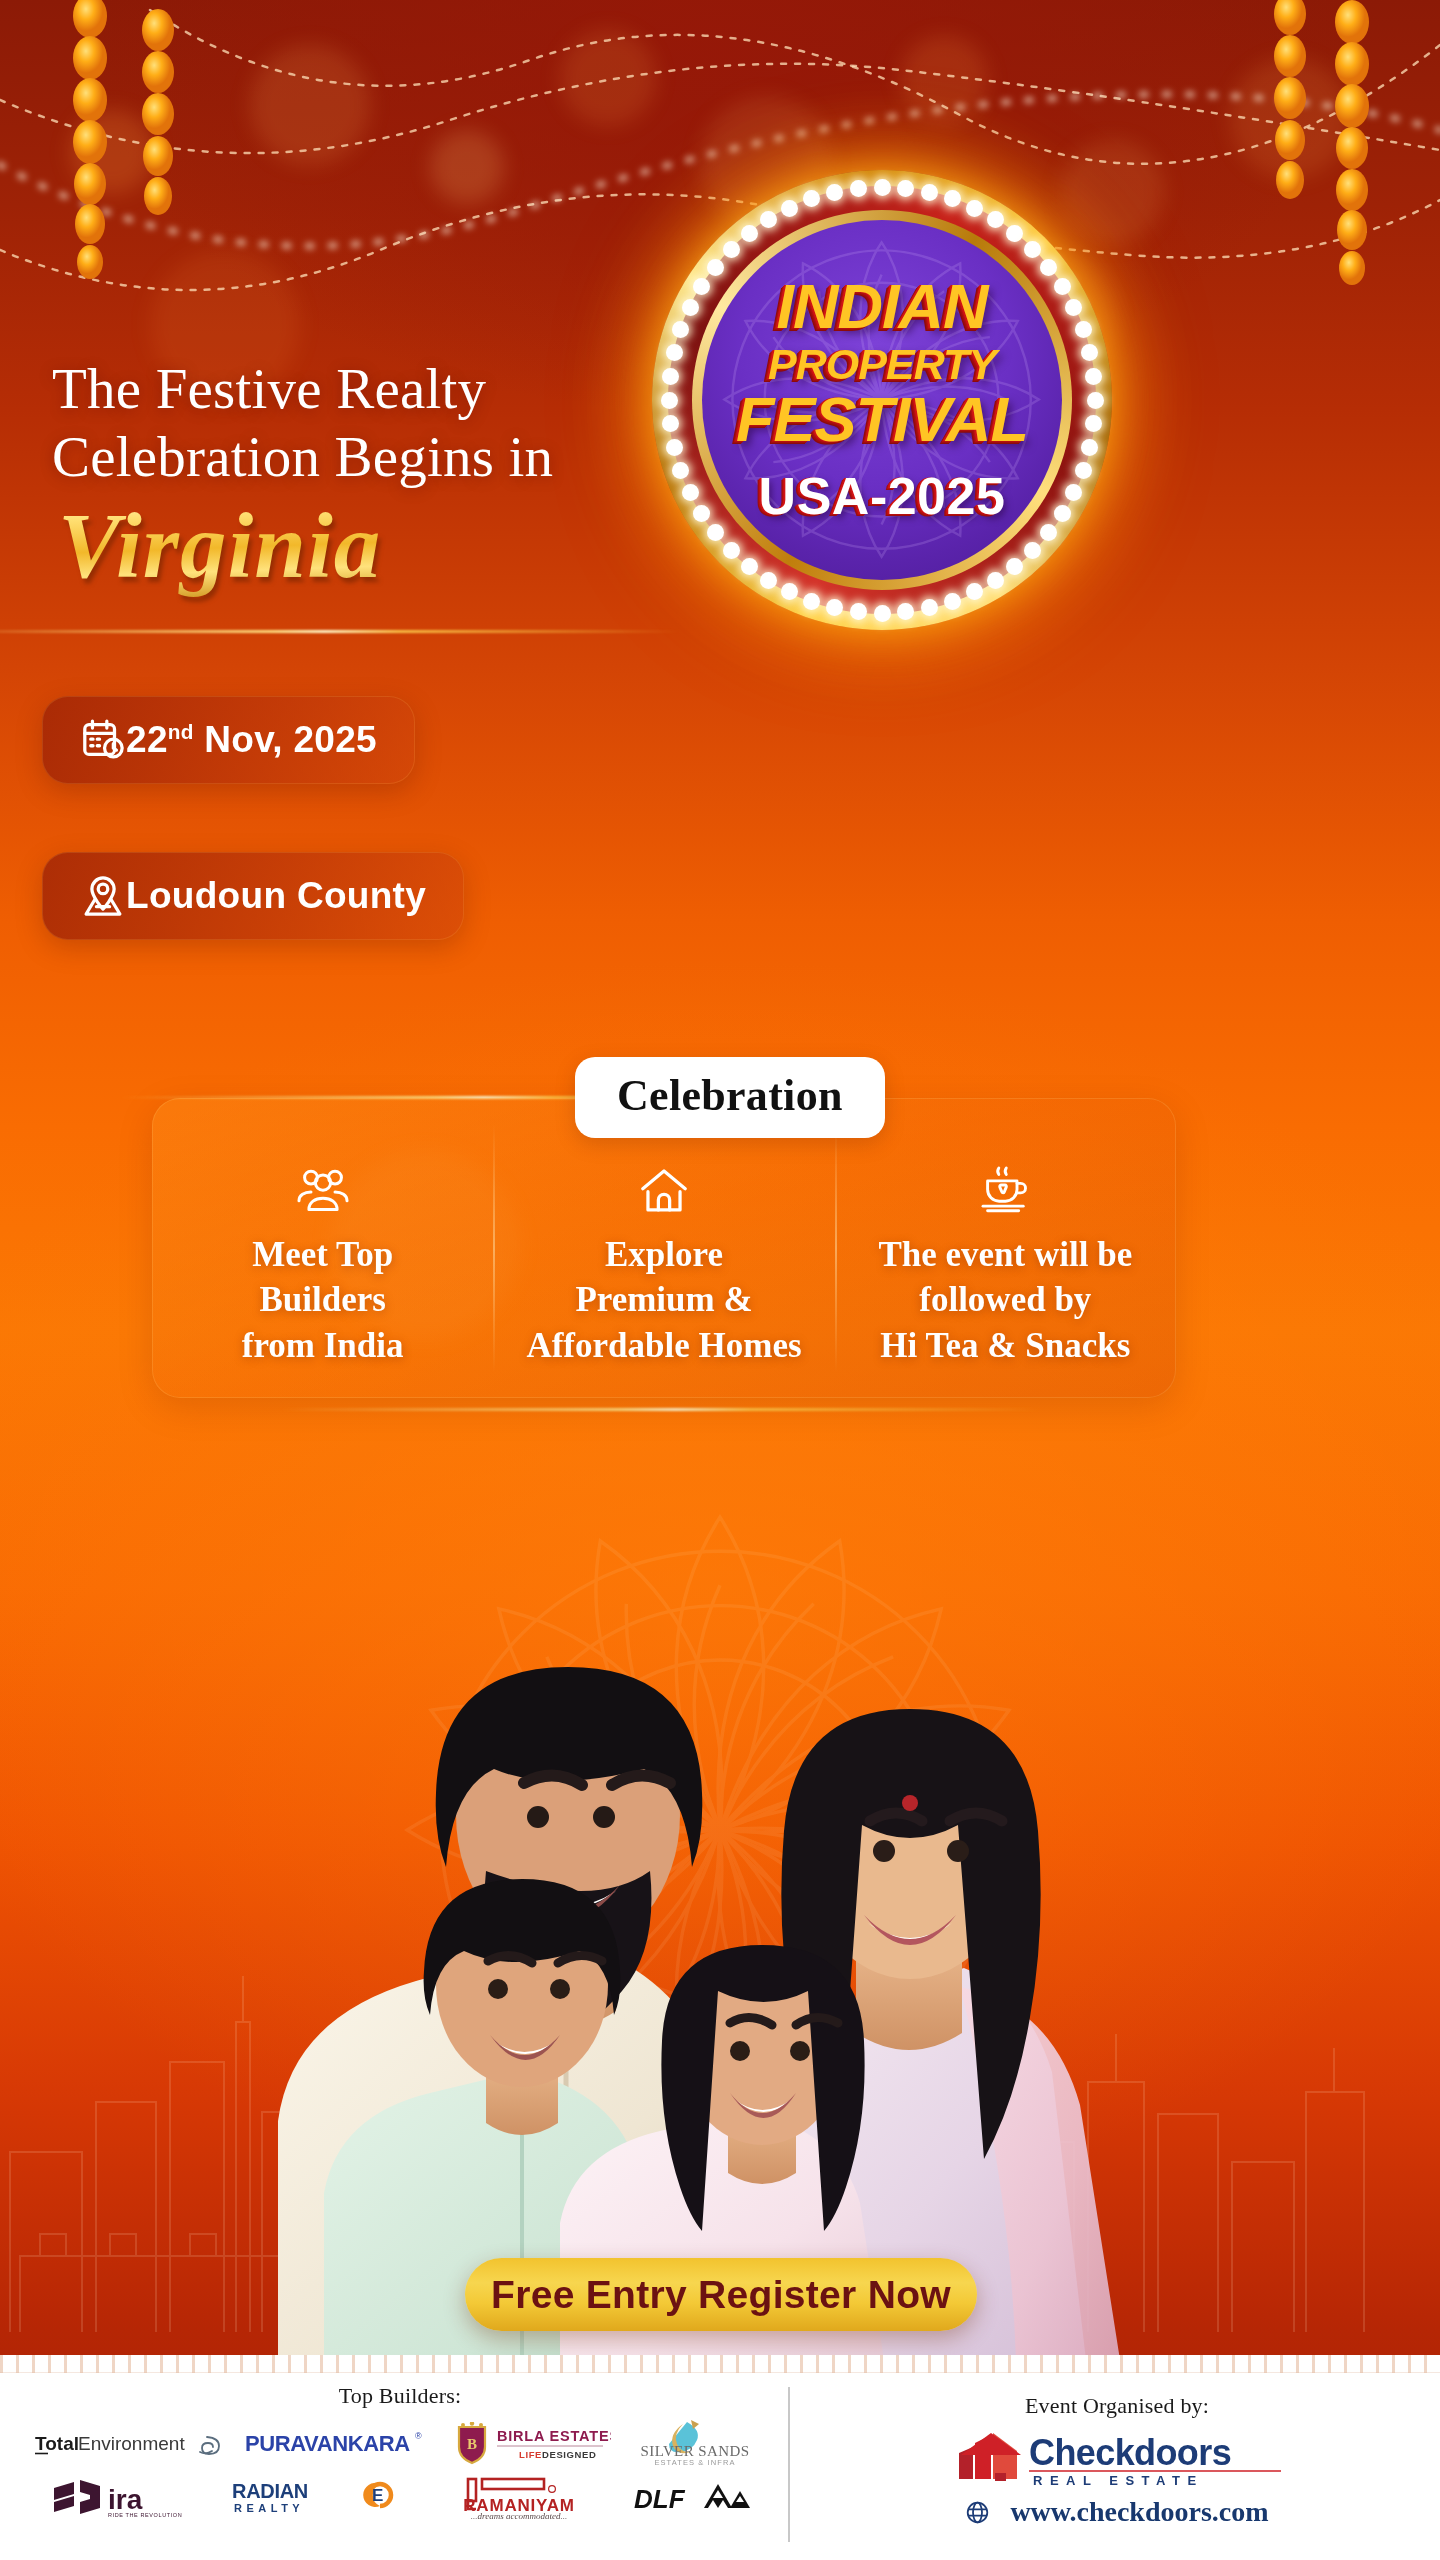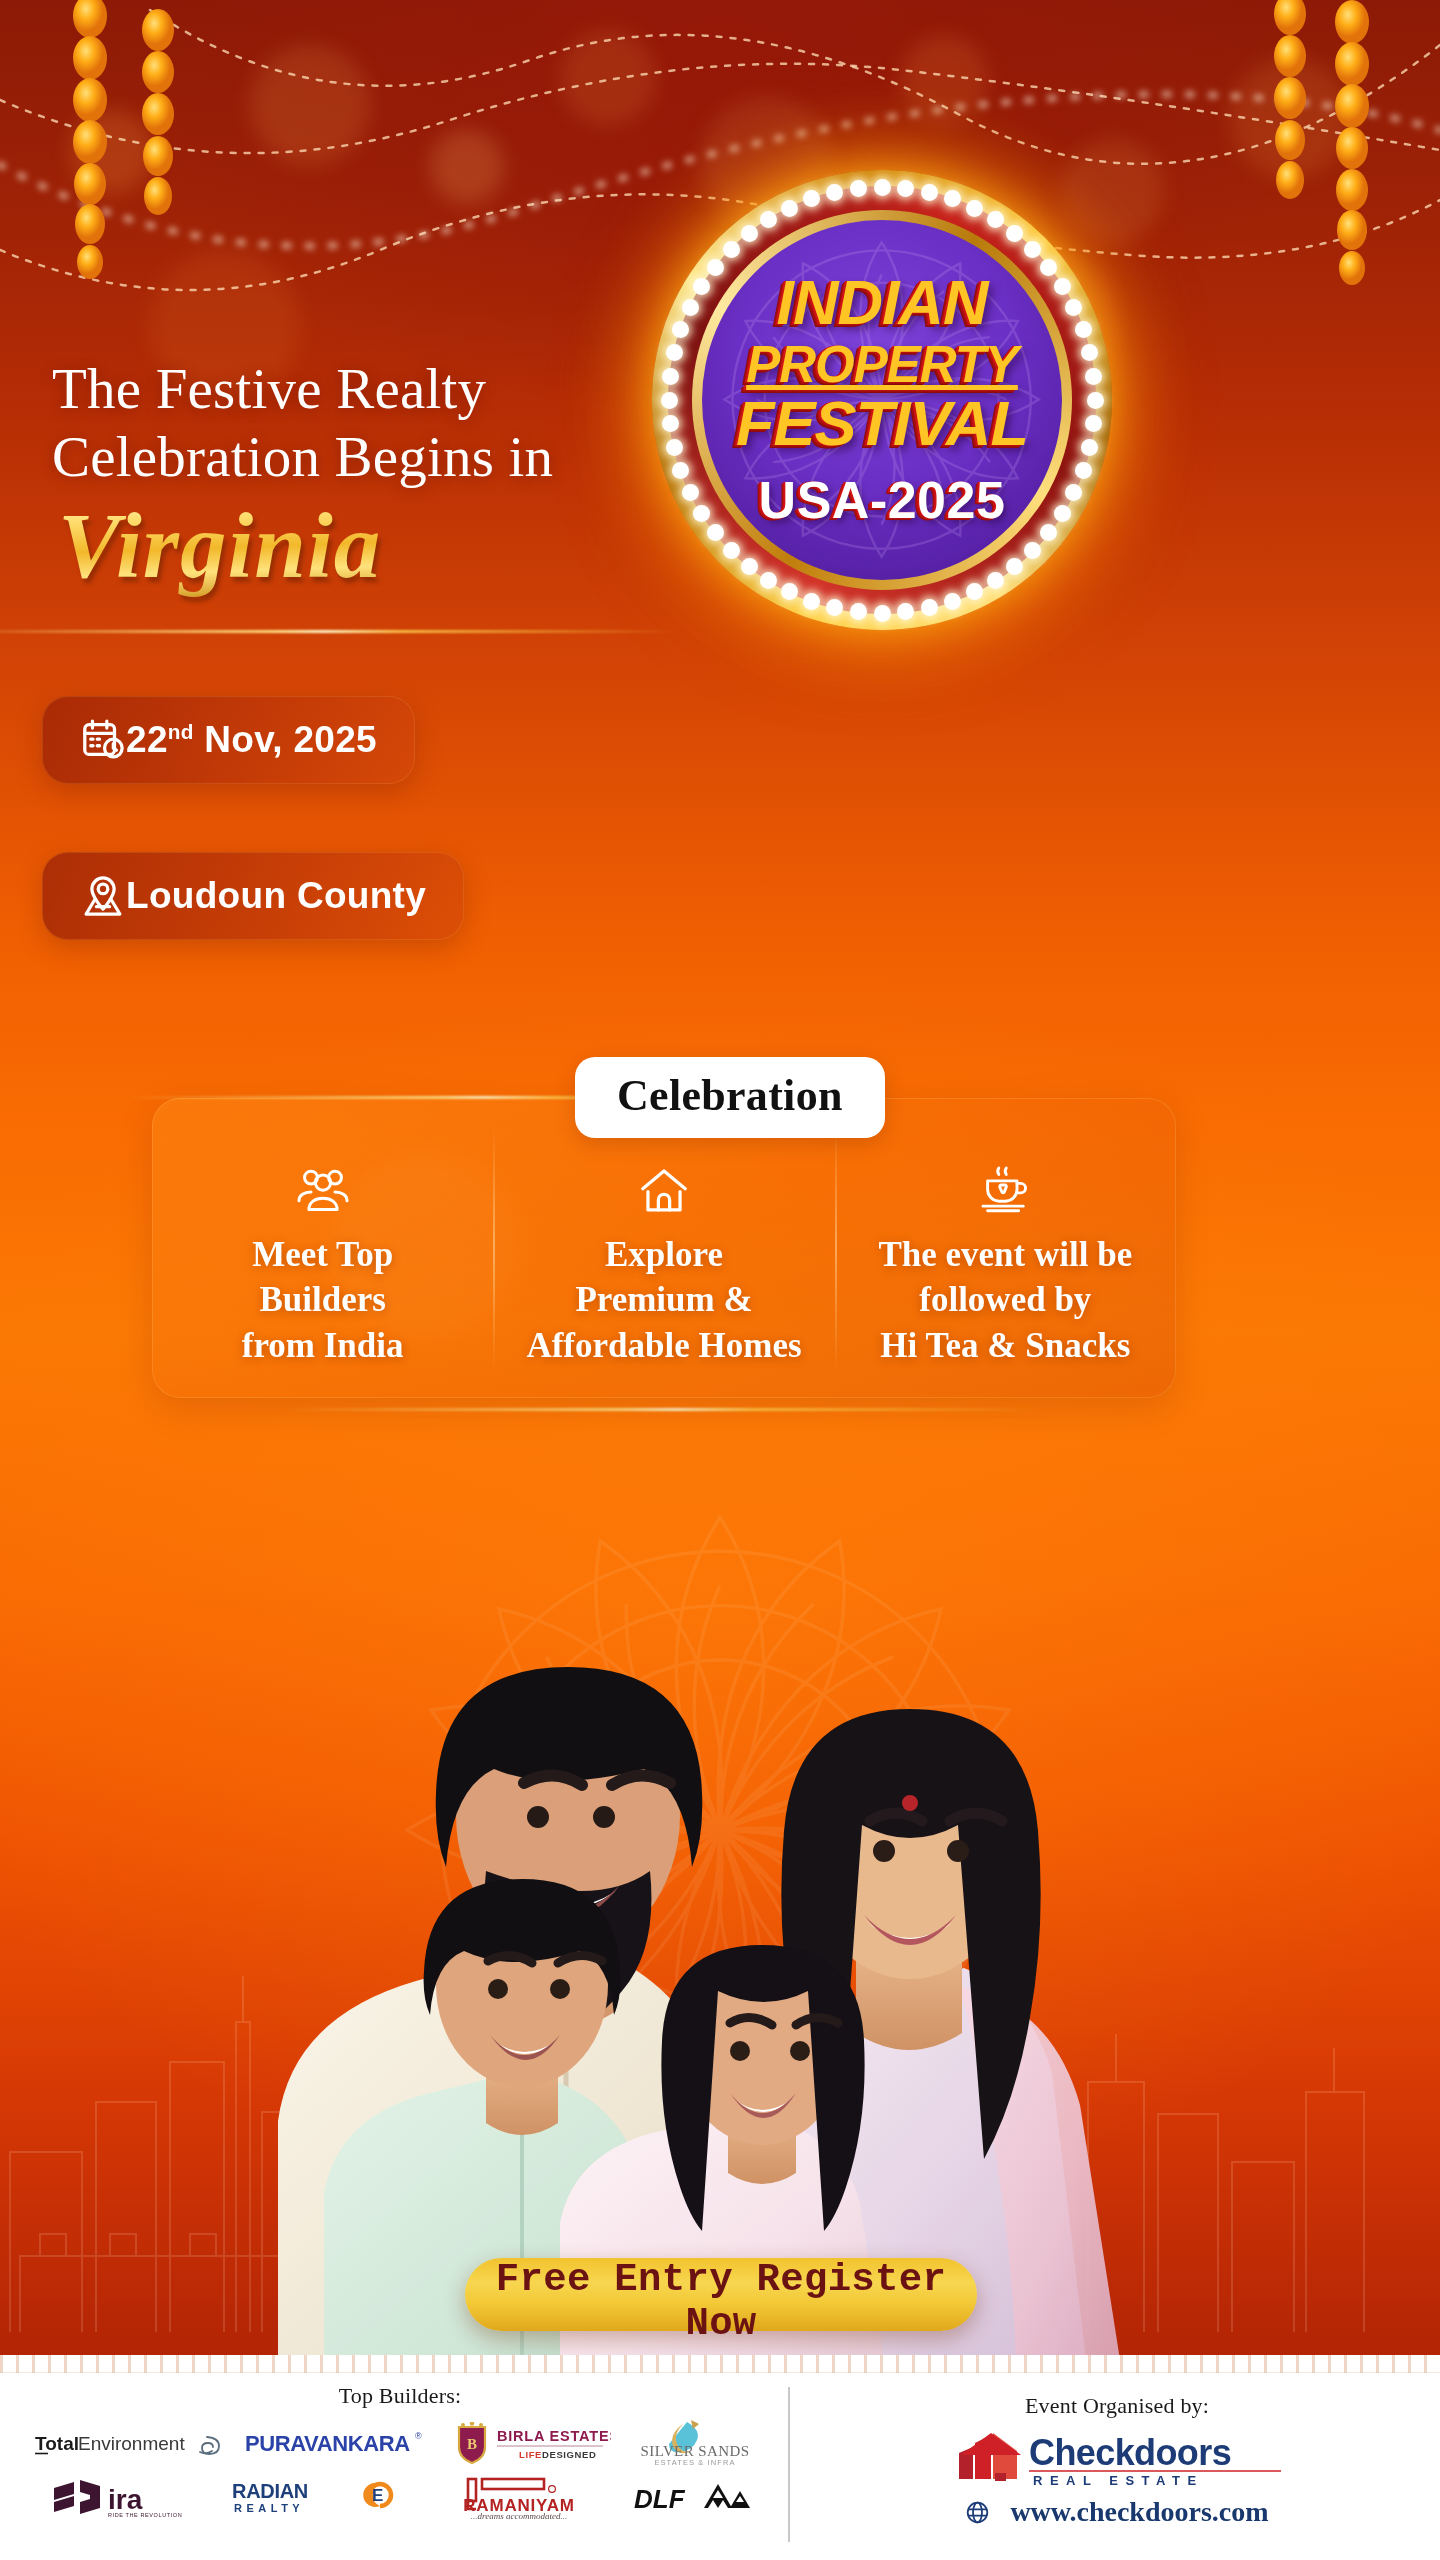--- a/index.html
+++ b/index.html
@@ -105,21 +105,21 @@
   .bt { position:relative; z-index:2; text-align:center; width:100%; }
   .bt-gold {
     font-family:"Liberation Sans", sans-serif;
     font-weight:700; font-style:italic; letter-spacing:-1px;
     color:#ffc524;
     text-shadow:
       -2px 0 0 #d11313, -3px 1px 0 #b50f0f, -4px 2px 0 #a00d0d,
       -5px 3px 0 #8d0b0b, 3px 5px 8px rgba(40,0,60,.6);
   }
   #bt-indian   { font-size:63px; line-height:.97; }
-  #bt-property { font-size:51px; line-height:1.0; margin-top:6px;text-decoration:underline; }
+  #bt-property { font-size:43px; line-height:1.0; margin-top:6px; }
   #bt-festival { font-size:63px; line-height:1.0; margin-top:2px; }
   #bt-usa {
     font-family:"Liberation Sans", sans-serif;
     font-weight:700; font-size:52px; line-height:1.05; margin-top:18px;
     color:#fff; letter-spacing:.5px;
     text-shadow:
       -2px 0 0 #d11313, -3px 1px 0 #b50f0f, -4px 2px 0 #9c0d0d,
       2px 4px 7px rgba(40,0,60,.55);
   }
 
@@ -156,21 +156,21 @@
 
   
   #family { position:absolute; left:168px; bottom:200px; width:1130px; height:1085px; }
   #family svg { width:100%; height:100%; display:block; }
 
   
   #cta {
     position:absolute; left:465px; top:2258px; width:512px; height:73px;
     border-radius:38px; border:none; cursor:pointer;
     background:linear-gradient(180deg,#f2c32e 0%,#f7d64f 34%,#f3c936 62%,#e0a81c 100%);
-    font-family:Liberation Mono, monospace; font-weight:700; font-size:39px;
+    font-family:Liberation Sans, sans-serif; font-weight:700; font-size:39px;
     color:#6b1212; letter-spacing:.3px;
     box-shadow:0 8px 22px rgba(110,40,0,.32);
   }
 
   
   #footer {
     position:absolute; left:0; bottom:0; width:1440px; height:205px;
     background:#fff;
   }
   #footer-strip {

